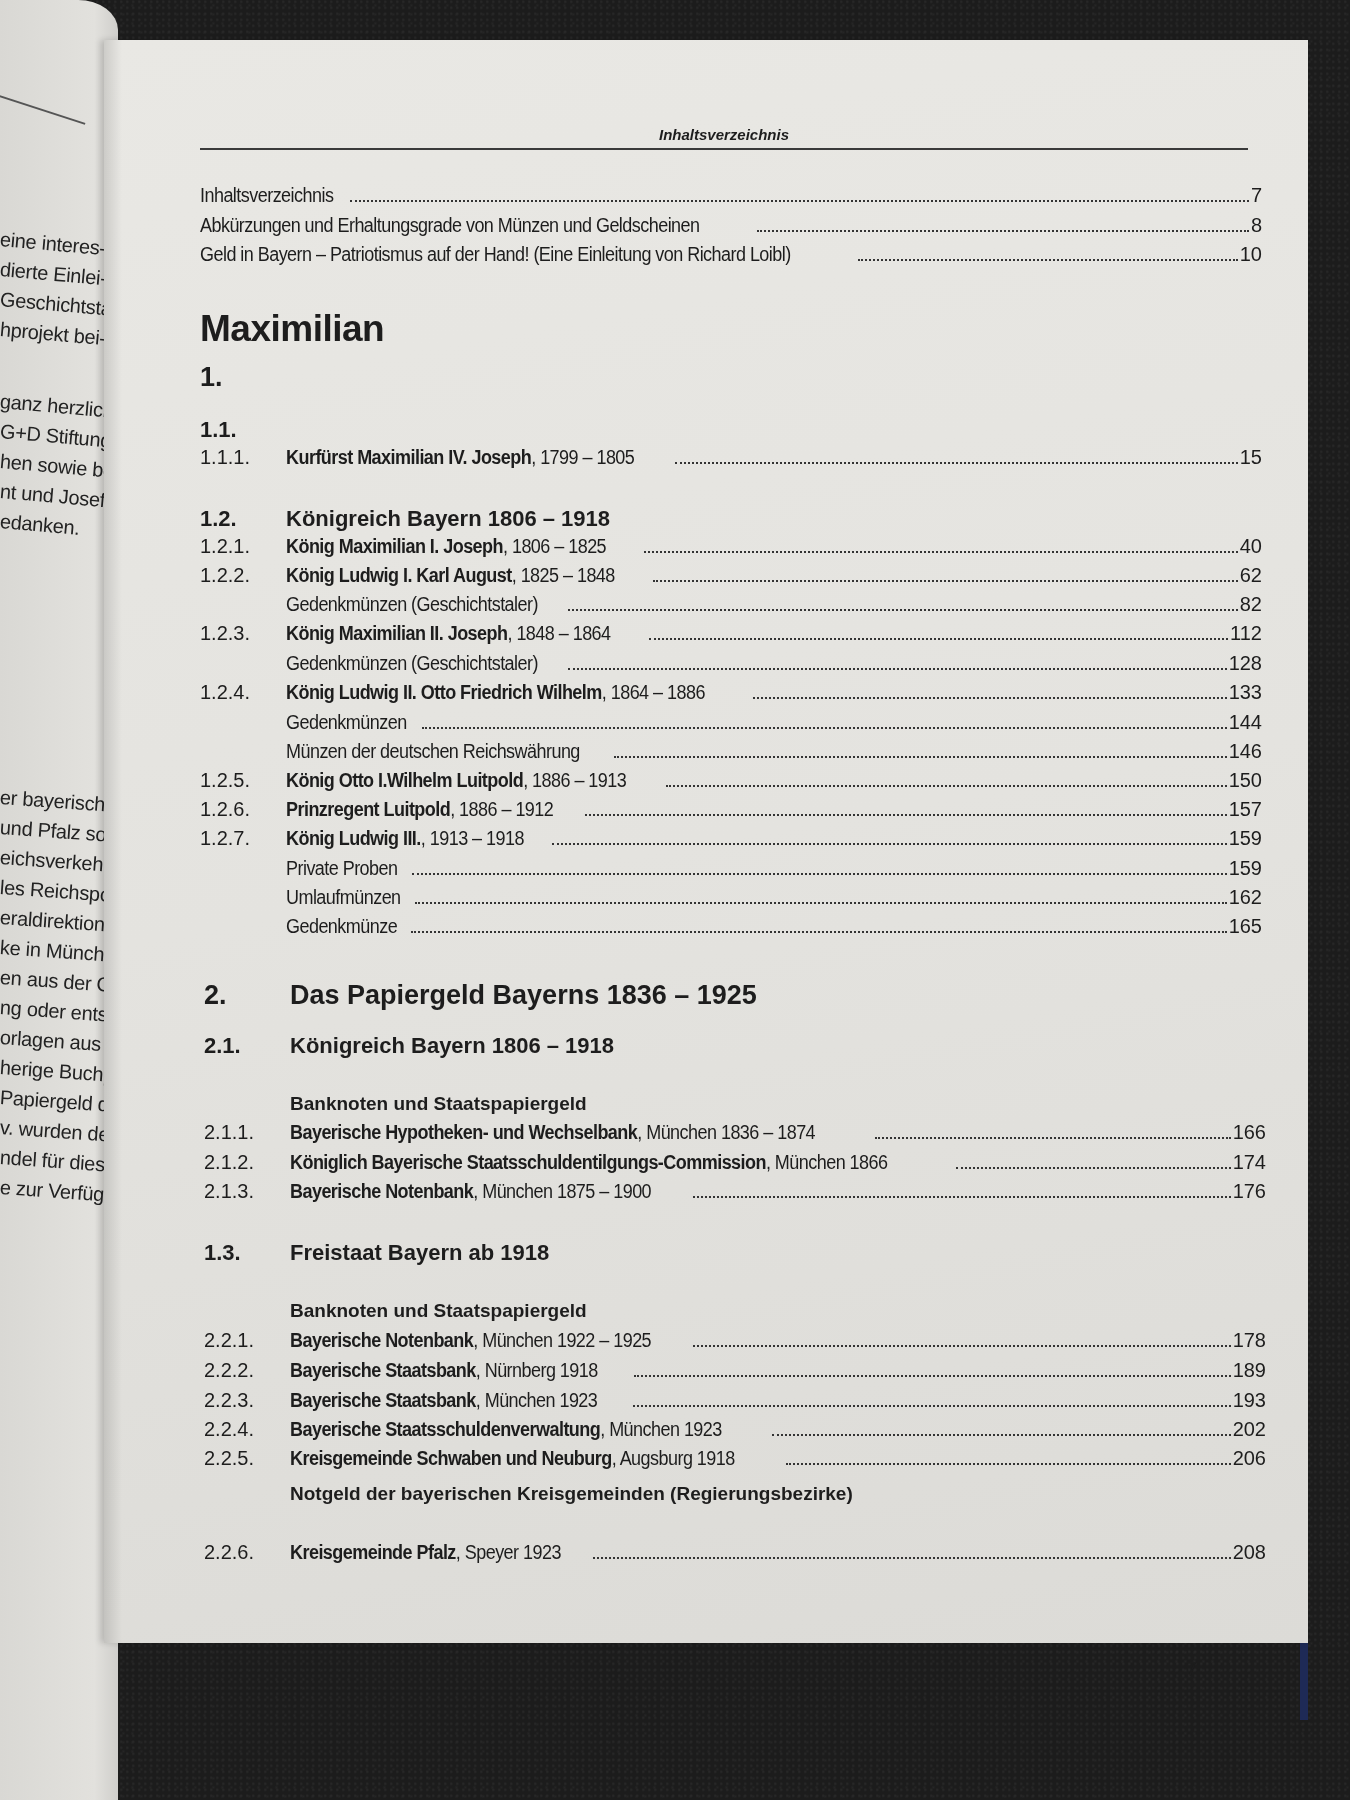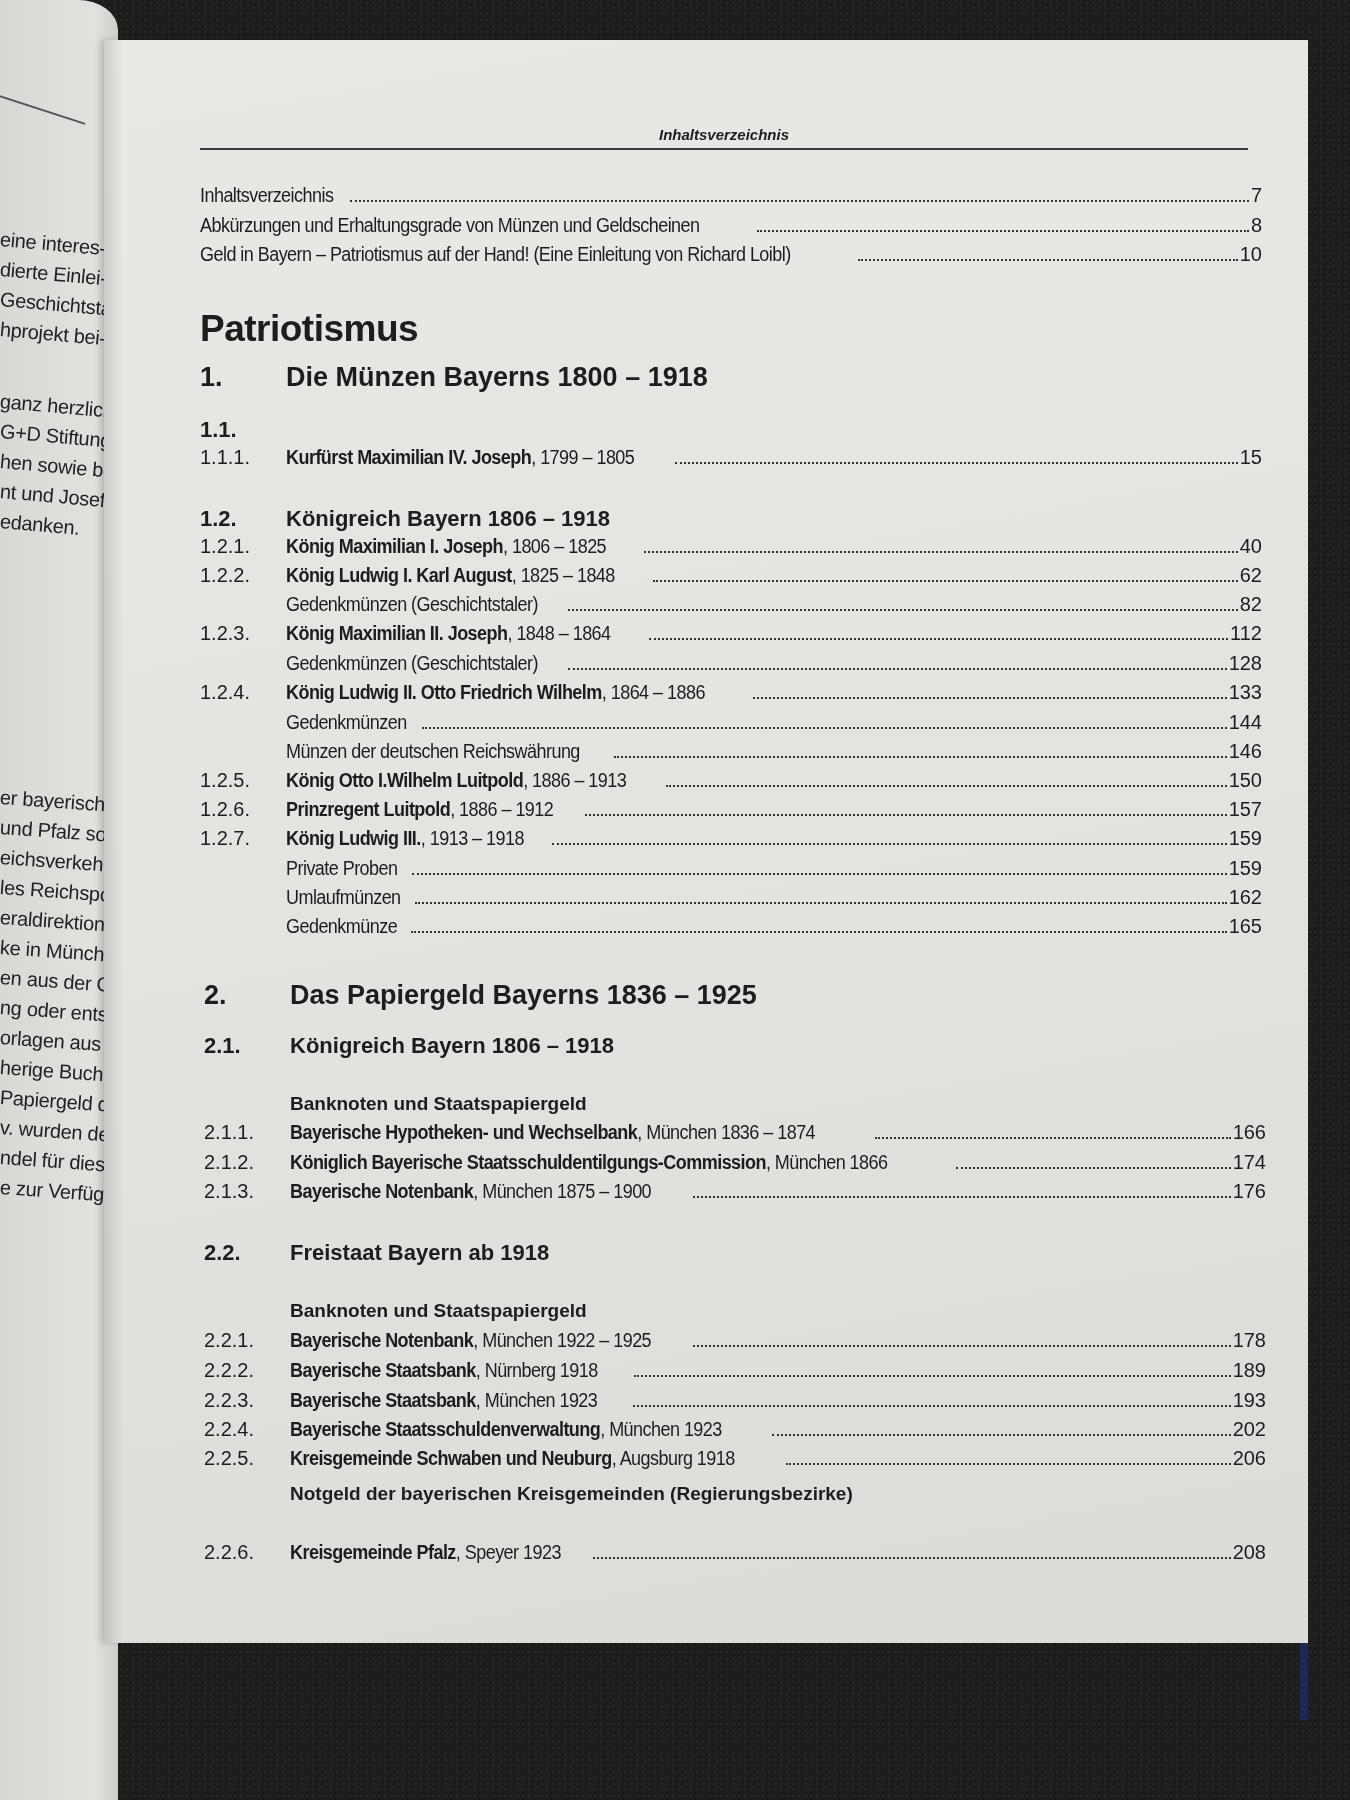--- a/index.html
+++ b/index.html
@@ -167,25 +167,24 @@
       <span class="text">Abkürzungen und Erhaltungsgrade von Münzen und Geldscheinen</span>
       <span class="leader"></span>
       <span class="page-no">8</span>
     </div>
     <div class="row plain cond" style="top:203px">
       <span class="text">Geld in Bayern – Patriotismus auf der Hand! (Eine Einleitung von Richard Loibl)</span>
       <span class="leader"></span>
       <span class="page-no">10</span>
     </div>
 
-    <div class="h-big" style="top:268px">Patriotismus</div>
+    <div class="h-big" style="top:268px">Maximilian</div>
 
     <div class="h1" style="top:322px">
       <span class="num">1.</span>
-      <span>Die Münzen Bayerns 1800 – 1918</span>
     </div>
 
     <div class="h2" style="top:377px">
       <span class="num">1.1.</span>
     </div>
     <div class="row cond" style="top:406px">
       <span class="num">1.1.1.</span>
       <span class="text"><b>Kurfürst Maximilian IV. Joseph</b><span>, 1799 – 1805</span></span>
       <span class="leader"></span>
       <span class="page-no">15</span>
@@ -306,21 +305,21 @@
       <span class="page-no">174</span>
     </div>
     <div class="row cond" style="top:1140px;left:4px">
       <span class="num">2.1.3.</span>
       <span class="text"><b>Bayerische Notenbank</b><span>, München 1875 – 1900</span></span>
       <span class="leader"></span>
       <span class="page-no">176</span>
     </div>
 
     <div class="h2" style="top:1200px;left:4px">
-      <span class="num">2.2.</span>
+      <span class="num">1.3.</span>
       <span>Freistaat Bayern ab 1918</span>
     </div>
 
     <div class="h3 cond" style="top:1260px;left:90px">Banknoten und Staatspapiergeld</div>
 
     <div class="row cond" style="top:1289px;left:4px">
       <span class="num">2.2.1.</span>
       <span class="text"><b>Bayerische Notenbank</b><span>, München 1922 – 1925</span></span>
       <span class="leader"></span>
       <span class="page-no">178</span>

